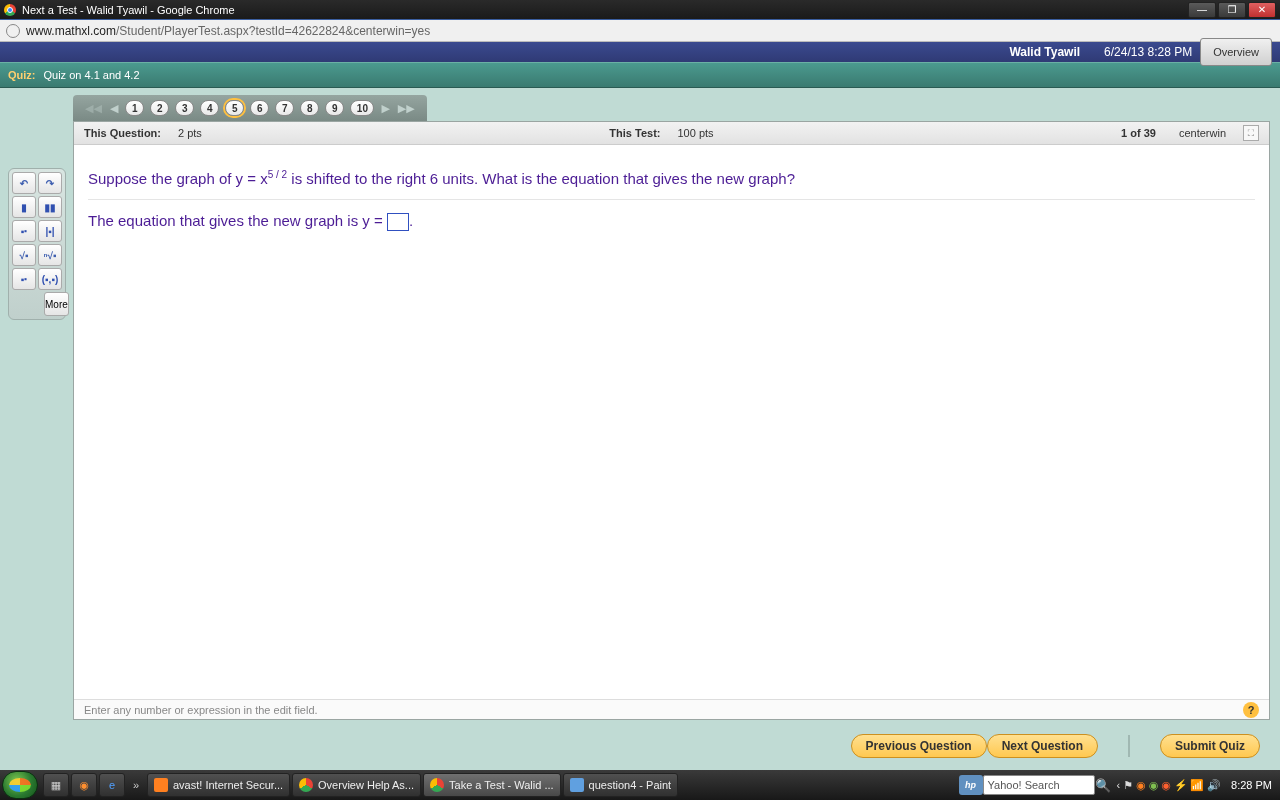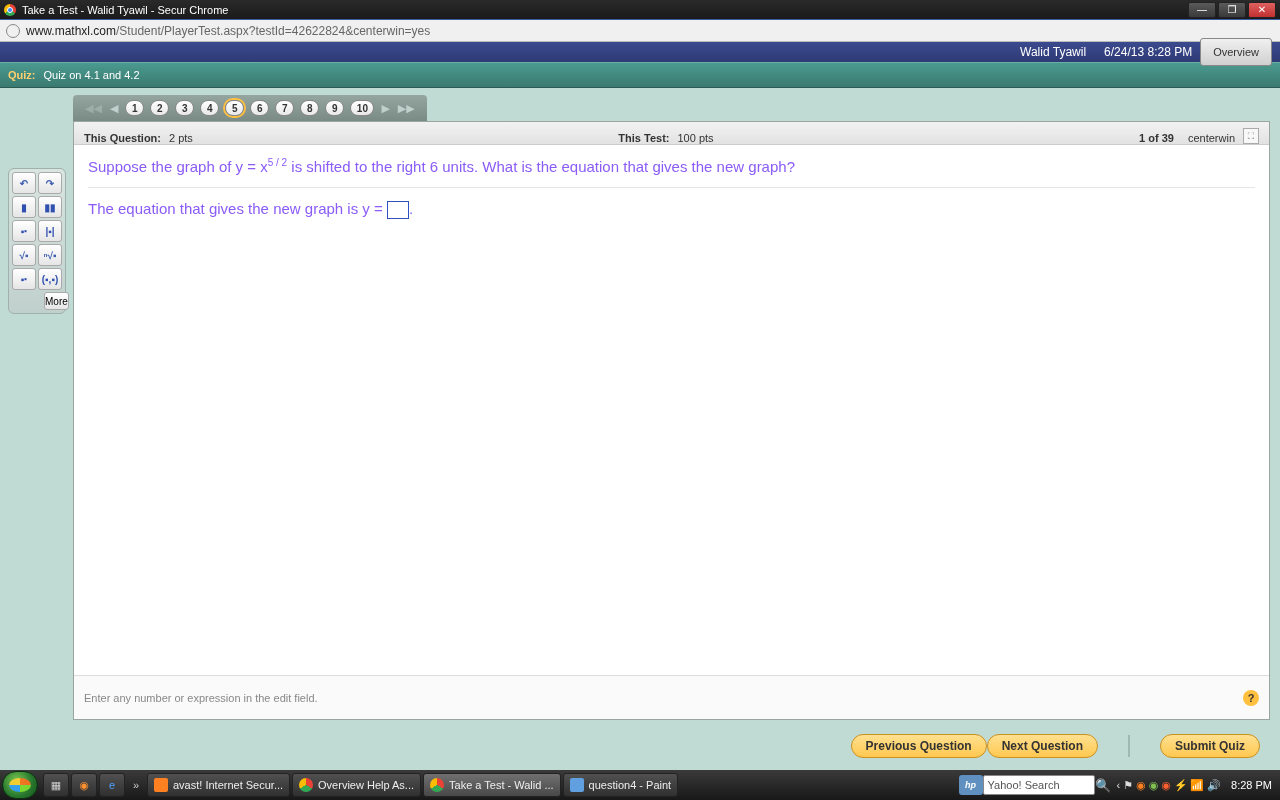--- a/index.html
+++ b/index.html
@@ -13,60 +13,60 @@
 .win-btn { width: 28px; height: 16px; display: flex; align-items: center; justify-content: center; font-size: 10px; background: linear-gradient(#5a5a5a, #3a3a3a); border: 1px solid #222; margin-left: 2px; color: #fff; border-radius: 2px; }
 .win-btn.close { background: linear-gradient(#e06060, #c03030); }
 
 
 .url-bar { height: 22px; background: #f0f0f0; display: flex; align-items: center; padding: 0 6px; font-size: 12px; color: #666; border-bottom: 1px solid #bbb; }
 .url-bar .globe { width: 14px; height: 14px; border: 1px solid #888; border-radius: 50%; margin-right: 6px; position: relative; }
 .url-domain { color: #222; }
 
 
 .user-bar { height: 20px; background: linear-gradient(#3b4a8f, #2f3a75); color: #fff; display: flex; align-items: center; justify-content: flex-end; padding: 0 8px; font-size: 12px; }
-.user-bar .user-name { font-weight: normal; margin-right: 18px; }
+.user-bar .user-name { font-weight: bold; margin-right: 24px; }
 .overview-btn { background: linear-gradient(#f0f0f0, #d0d0d0); color: #333; border: 1px solid #888; border-radius: 3px; padding: 7px 12px; font-size: 11px; margin-left: 8px; cursor: pointer; }
 
 
 .quiz-bar { height: 26px; background: linear-gradient(#4b9a8f, #3a7a70); border-top: 1px solid #6bb0a5; border-bottom: 1px solid #2a5a52; display: flex; align-items: center; padding: 0 8px; color: #fff; font-size: 11px; }
 .quiz-bar .quiz-label { color: #ffd070; font-weight: bold; margin-right: 8px; }
 
 
 .content-area { position: absolute; top: 88px; left: 0; right: 0; bottom: 30px; background: #c0dbd4; }
 
 
 .qnav-wrap { margin-left: 73px; margin-top: 7px; }
 .qnav { display: inline-flex; align-items: center; background: linear-gradient(#95a5a0, #7a8a85); border-radius: 4px 4px 0 0; padding: 4px 8px; height: 26px; }
 .qnav .nav-arrow { color: #c0d0cc; font-size: 11px; padding: 0 4px; cursor: pointer; }
 .qnav .qnum { width: 19px; height: 16px; background: linear-gradient(#fff, #e8e8e8); border: 1px solid #888; border-radius: 9px; display: flex; align-items: center; justify-content: center; font-size: 10px; font-weight: bold; margin: 0 3px; cursor: pointer; color: #333; }
 .qnav .qnum.wide { width: 24px; }
 .qnav .qnum.current { box-shadow: 0 0 0 2px #ffc040; }
 
 
 .question-panel { position: absolute; left: 73px; right: 10px; top: 33px; bottom: 50px; background: #fff; border: 1px solid #9aa5a2; }
-.qheader { height: 23px; background: linear-gradient(#f2f2f2, #e2e2e2); border-bottom: 1px solid #ccc; display: flex; align-items: flex-end; padding: 0 10px; font-size: 11px; color: #333; }
+.qheader { height: 23px; background: linear-gradient(#f2f2f2, #e2e2e2); border-bottom: 1px solid #ccc; display: flex; align-items: center; padding: 0 10px; font-size: 11px; color: #333; gap: 9px; }
 .qheader .label { font-weight: bold; margin-right: 8px; }
 .qheader .spacer { flex: 1; }
 .qheader .expand-icon { width: 16px; height: 16px; border: 1px solid #aaa; background: #f8f8f8; margin-left: 8px; display: flex; align-items: center; justify-content: center; font-size: 9px; color: #888; cursor: pointer; }
 
 
-.qbody { padding: 12px 14px; font-family: 'Times New Roman', serif; font-size: 15px; color: #8b5cf6; }
+.qbody { padding: 24px 14px; font-family: 'Times New Roman', serif; font-size: 15px; color: #4c1d95; }
 .qprompt { padding-bottom: 12px; border-bottom: 1px solid #e5e5e5; margin-bottom: 12px; }
 .sup { font-size: 10px; vertical-align: super; }
 .answer-box { display: inline-block; width: 22px; height: 18px; border: 1.5px solid #3050c0; background: #fff; vertical-align: middle; }
 
 
-.qfooter { position: absolute; bottom: 0; left: 0; right: 0; height: 44px; border-top: 1px solid #ddd; display: flex; align-items: center; padding: 0 10px; font-size: 11px; color: #888; background: #fafafa; }
+.qfooter { position: absolute; bottom: 0; left: 0; right: 0; height: 20px; border-top: 1px solid #ddd; display: flex; align-items: center; padding: 0 10px; font-size: 11px; color: #888; background: #fafafa; }
 .help-icon { margin-left: auto; width: 16px; height: 16px; border-radius: 50%; background: #ffc040; color: #333; display: flex; align-items: center; justify-content: center; font-size: 11px; font-weight: bold; cursor: pointer; }
 
 
 .side-toolbar { position: absolute; left: 8px; top: 80px; width: 58px; background: linear-gradient(#d8e5e1, #c0d0cc); border: 1px solid #a0b0ac; border-radius: 6px; padding: 3px; display: flex; flex-wrap: wrap; gap: 2px; }
 .side-toolbar .tool-btn { width: 24px; height: 22px; background: linear-gradient(#fff, #e5e5e5); border: 1px solid #aaa; border-radius: 3px; display: flex; align-items: center; justify-content: center; font-size: 10px; cursor: pointer; color: #4060b0; font-weight: bold; }
 .side-toolbar .tool-btn.half { width: 24px; }
-.side-toolbar .more-btn { width: 50px; height: 18px; background: linear-gradient(#fff, #e5e5e5); border: 1px solid #aaa; border-radius: 3px; font-size: 10px; display: flex; align-items: center; justify-content: center; cursor: pointer; margin-left: 32px; }
+.side-toolbar .more-btn { width: 50px; height: 24px; background: linear-gradient(#fff, #e5e5e5); border: 1px solid #aaa; border-radius: 3px; font-size: 10px; display: flex; align-items: center; justify-content: center; cursor: pointer; margin-left: 32px; }
 
 
 .bottom-buttons { position: absolute; bottom: 12px; right: 20px; display: flex; align-items: center; }
 .nav-button { background: linear-gradient(#ffe090, #ffc850); border: 1px solid #cc9020; border-radius: 12px; padding: 4px 14px; font-size: 12px; font-weight: bold; color: #333; cursor: pointer; }
 .button-divider { width: 2px; height: 22px; background: #a0b8b2; margin: 0 30px; }
 
 
 .taskbar { position: absolute; bottom: 0; left: 0; right: 0; height: 30px; background: linear-gradient(#3a3a3a, #181818); display: flex; align-items: center; padding: 0 2px; }
 .start-orb { width: 36px; height: 28px; border-radius: 14px; background: radial-gradient(circle at 40% 35%, #7ec850, #2a7a30 55%, #14501a); border: 1px solid #0a3010; margin-right: 4px; cursor: pointer; position: relative; }
 .start-orb::after { content: ''; position: absolute; inset: 6px; border-radius: 50%; background: conic-gradient(#ff7020 0 90deg, #80e030 90deg 180deg, #30a0ff 180deg 270deg, #ffd030 270deg 360deg); opacity: 0.9; }
@@ -82,21 +82,21 @@
 .search-mag { width: 18px; height: 20px; display: flex; align-items: center; justify-content: center; color: #fff; font-size: 13px; }
 .tray-icons { display: flex; align-items: center; gap: 3px; padding: 0 4px; }
 .tray-icons span { font-size: 11px; color: #ddd; }
 .tray-time { color: #fff; font-size: 11px; padding: 0 6px; }
 </style>
 </head>
 <body>
 
 <div class="chrome-titlebar">
   <span class="chrome-icon"></span>
-  <span>Take a Test - Walid Tyawil - Secur Chrome</span>
+  <span>Next a Test - Walid Tyawil - Google Chrome</span>
   <div class="win-controls">
     <div class="win-btn">—</div>
     <div class="win-btn">❐</div>
     <div class="win-btn close">✕</div>
   </div>
 </div>
 
 <div class="url-bar">
   <span class="globe"></span>
   <span class="url-domain">www.mathxl.com</span>

